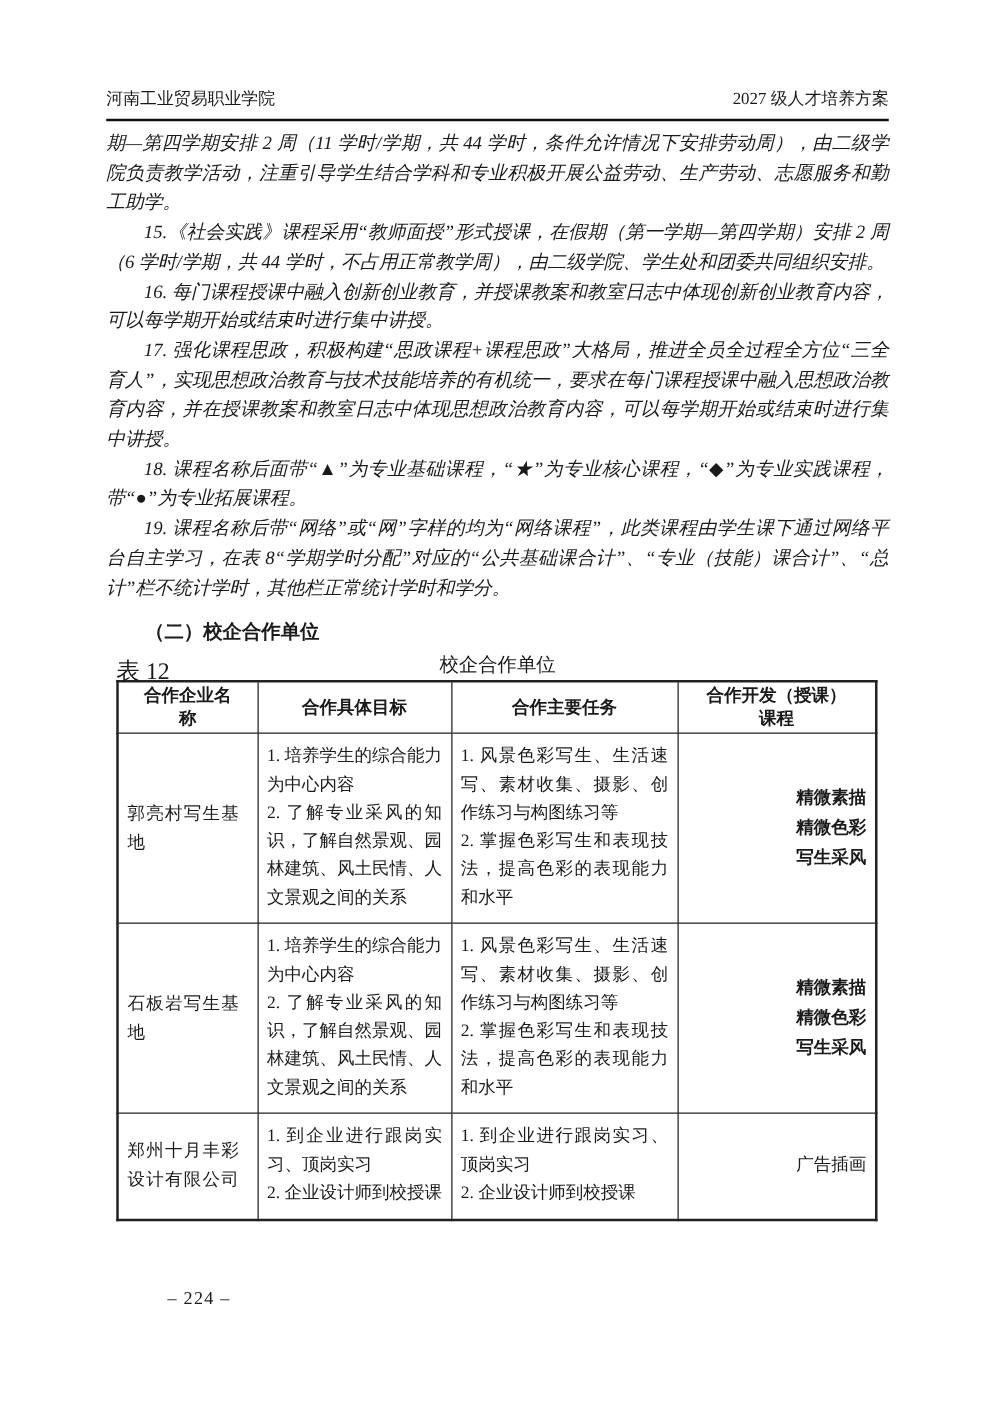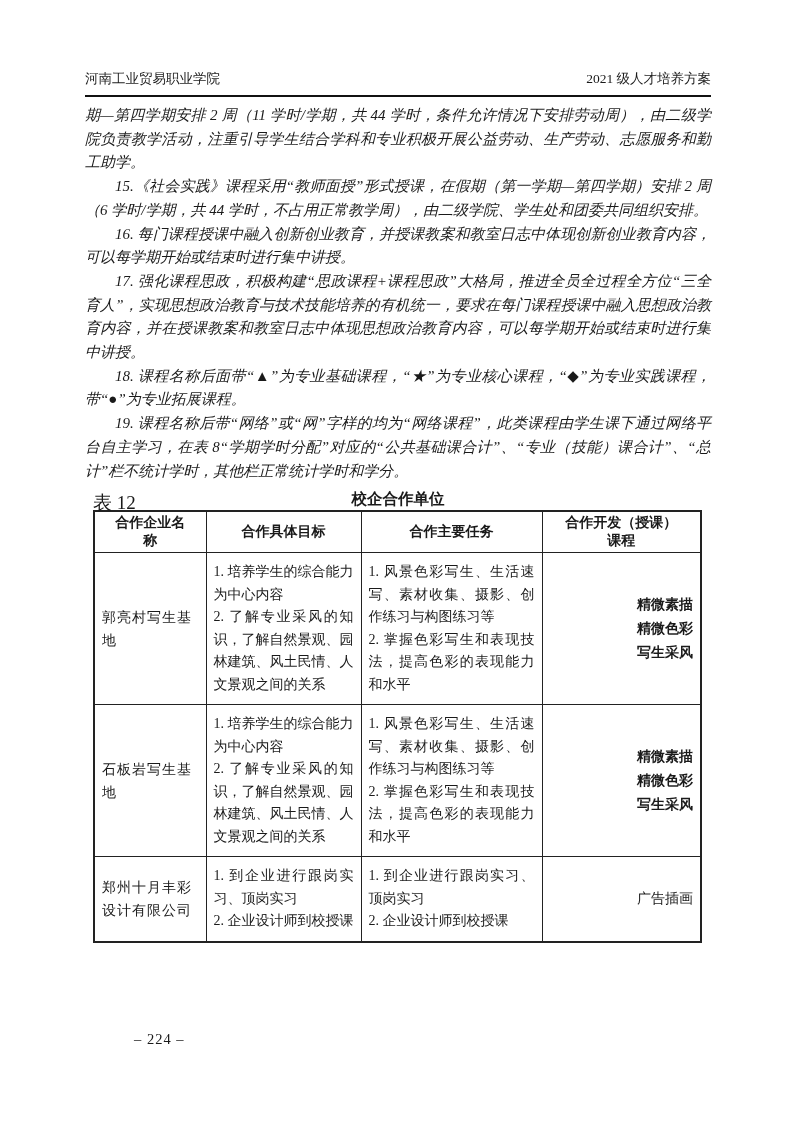--- a/index.html
+++ b/index.html
@@ -47,21 +47,21 @@
     position: relative;
     margin-top: 5px;
     height: 22px;
   }
   .table-label {
     position: absolute; left: 8px; top: 2px;
     font-size: 19px;
   }
   .table-caption {
     text-align: center;
-    font-weight: bold;
+    font-weight: normal;
     font-size: 15.5px;
     line-height: 22px;
   }
 
   
   table.coop {
     margin-left: 8px;
     width: 607px;
     border-collapse: collapse;
     table-layout: fixed;
@@ -101,33 +101,34 @@
     margin-left: 46px;
   }
 </style>
 </head>
 <body>
 
 <div class="page">
 
   <div class="doc-header">
     <span>河南工业贸易职业学院</span>
-    <span>2021 级人才培养方案</span>
+    <span>2027 级人才培养方案</span>
   </div>
   <hr class="doc-header-rule">
 
   <div class="body-text">
     <p>期—第四学期安排 2 周（11 学时/学期，共 44 学时，条件允许情况下安排劳动周），由二级学院负责教学活动，注重引导学生结合学科和专业积极开展公益劳动、生产劳动、志愿服务和勤工助学。</p>
     <p class="indent">15.《社会实践》课程采用“教师面授”形式授课，在假期（第一学期—第四学期）安排 2 周（6 学时/学期，共 44 学时，不占用正常教学周），由二级学院、学生处和团委共同组织安排。</p>
     <p class="indent">16. 每门课程授课中融入创新创业教育，并授课教案和教室日志中体现创新创业教育内容，可以每学期开始或结束时进行集中讲授。</p>
     <p class="indent">17. 强化课程思政，积极构建“思政课程+课程思政”大格局，推进全员全过程全方位“三全育人”，实现思想政治教育与技术技能培养的有机统一，要求在每门课程授课中融入思想政治教育内容，并在授课教案和教室日志中体现思想政治教育内容，可以每学期开始或结束时进行集中讲授。</p>
     <p class="indent">18. 课程名称后面带“▲”为专业基础课程，“★”为专业核心课程，“◆”为专业实践课程，带“●”为专业拓展课程。</p>
     <p class="indent">19. 课程名称后带“网络”或“网”字样的均为“网络课程”，此类课程由学生课下通过网络平台自主学习，在表 8“学期学时分配”对应的“公共基础课合计”、“专业（技能）课合计”、“总计”栏不统计学时，其他栏正常统计学时和学分。</p>
   </div>
 
+  <div class="section-heading">（二）校企合作单位</div>
 
   <div class="caption-row">
     <span class="table-label">表 12</span>
     <div class="table-caption">校企合作单位</div>
   </div>
 
   <table class="coop">
     <colgroup>
         <col class="c1">
         <col class="c2">

